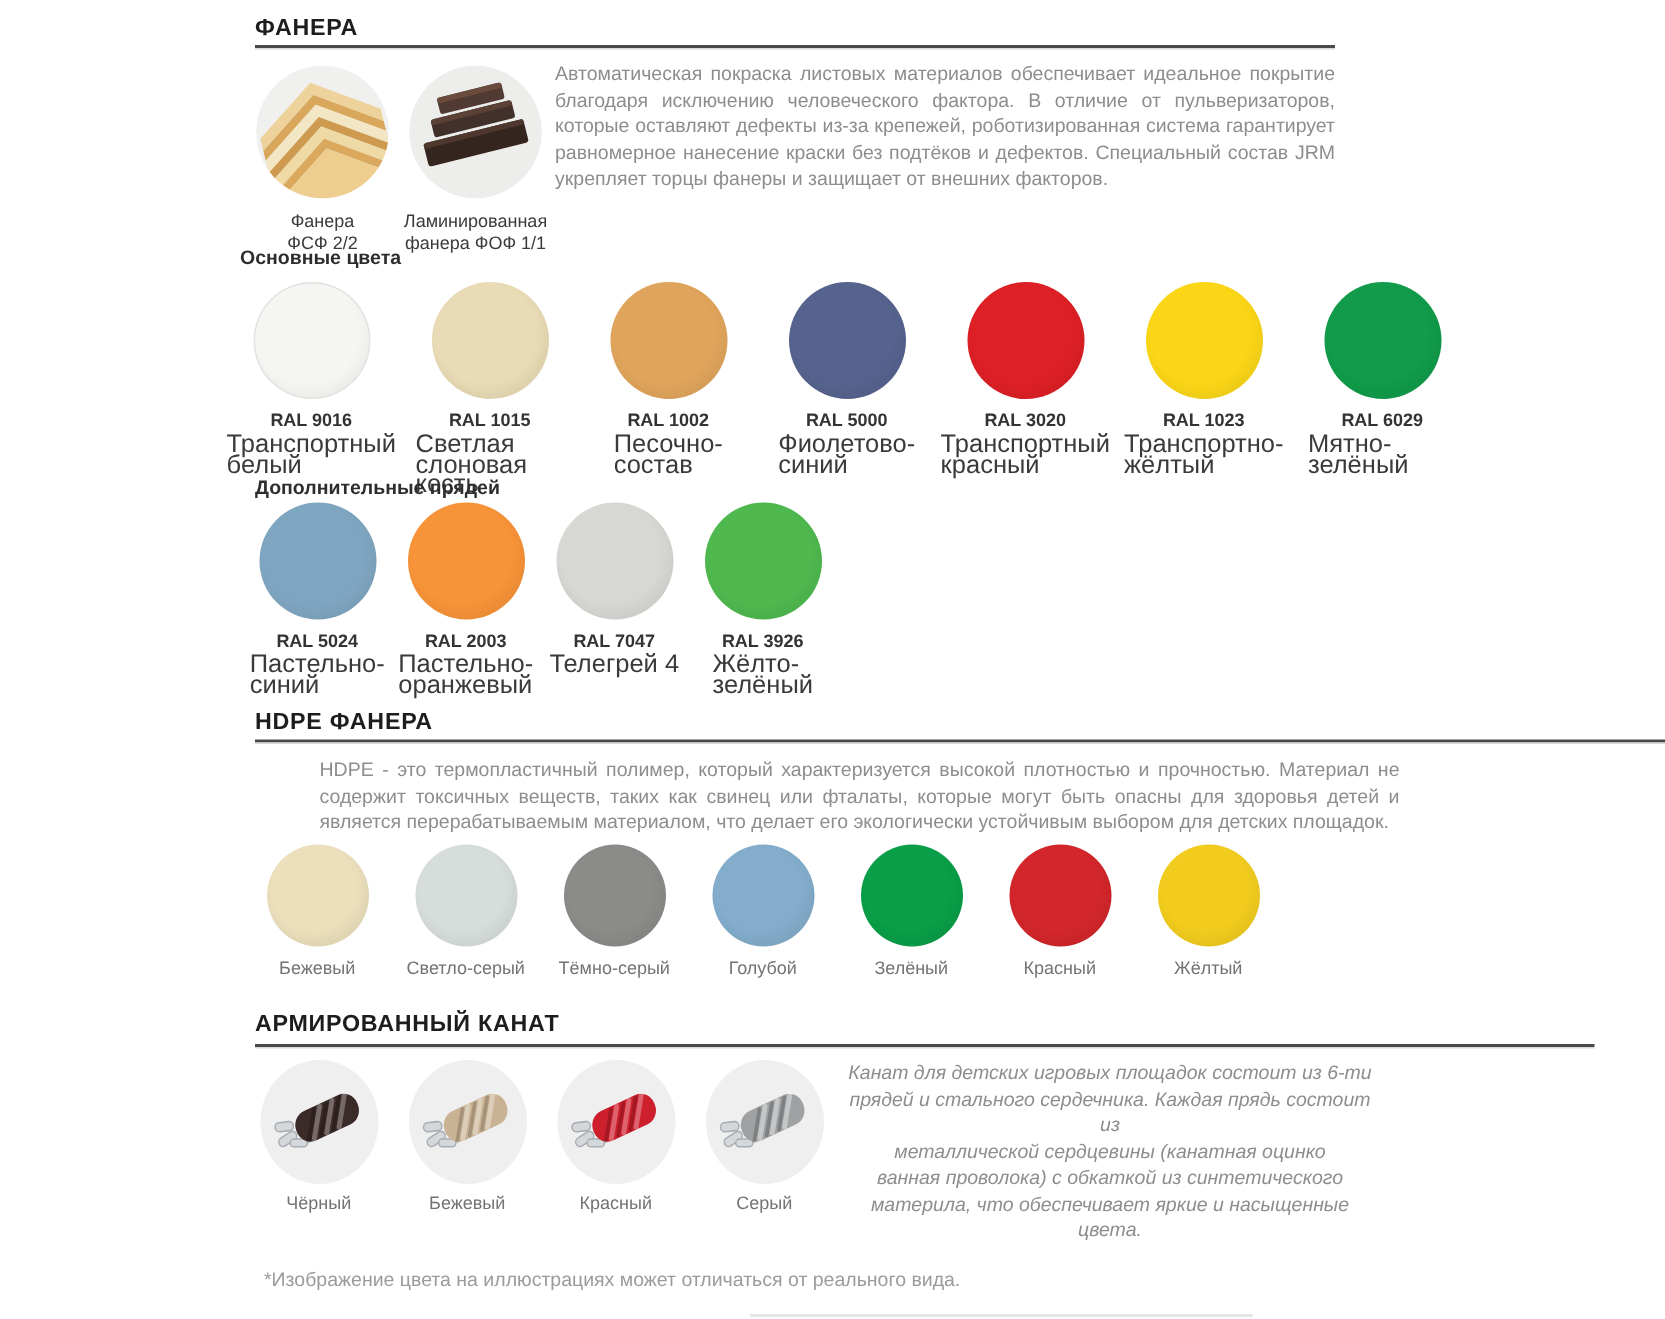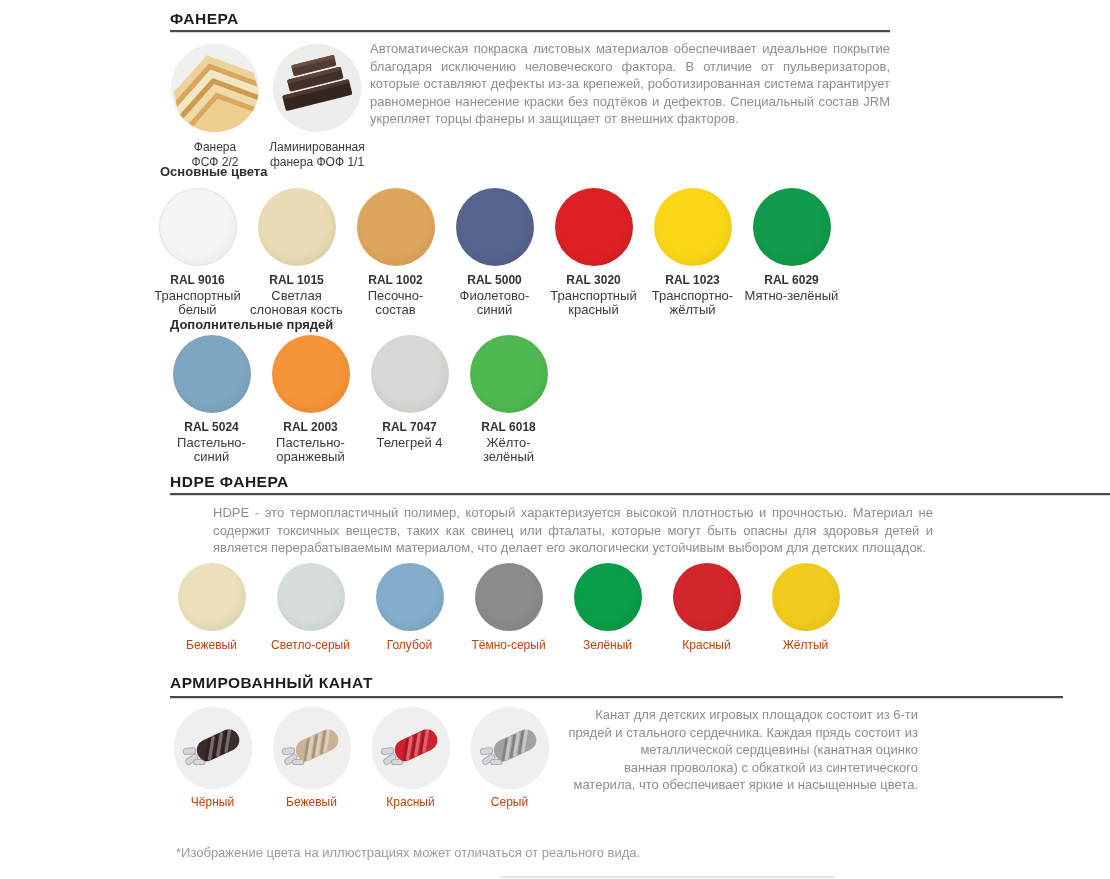--- a/index.html
+++ b/index.html
@@ -4,31 +4,31 @@
 <style>
   html,body{margin:0;padding:0;background:#ffffff;}
   .page{
     position:relative;width:1110px;height:879px;background:#ffffff;overflow:hidden;
     font-family:"Liberation Sans", sans-serif;
   }
   .h1{position:absolute;font-size:15.5px;font-weight:700;color:#1d1d1d;letter-spacing:.5px;white-space:nowrap;}
   .rule{position:absolute;height:2px;background:#4a4a4a;}
   .rule::after{content:"";position:absolute;top:2px;left:0;right:0;height:1px;background:#d9d9d9;}
   .para{position:absolute;font-size:13px;line-height:17.5px;color:#8d8d8d;text-align:justify;}
-  .para.pre{white-space:pre-line;text-align:right;}
+  .para.pre{white-space:pre-line;text-align:center;font-style:italic;}
   .subtitle{position:absolute;font-size:13px;font-weight:700;color:#2d2d2d;}
   .row{position:absolute;display:flex;}
   .cell{width:99px;display:flex;flex-direction:column;align-items:center;flex:0 0 99px;}
   .dot{border-radius:50%;box-shadow:inset -3px -5px 8px rgba(0,0,0,0.05);}
   .dot.big{width:78px;height:78px;}
   .dot.mid{width:68px;height:68px;margin-top:3px;}
   .dot.ring{box-shadow:inset 0 0 0 1px #e3e3e0, inset -3px -5px 8px rgba(0,0,0,0.04);}
   .code{margin-top:7px;font-weight:700;font-size:12px;color:#333333;}
-  .cname{font-size:13px;line-height:13.5px;color:#3a3a3a;text-align:center;white-space:pre-line;margin-top:2px;}
-  .hname{font-size:12px;color:#c2410c;margin-top:7px;text-align:center;}
+  .cname{font-size:17px;line-height:13.5px;color:#3a3a3a;text-align:left;white-space:pre-line;margin-top:2px;}
+  .hname{font-size:12px;color:#737373;margin-top:7px;text-align:center;}
   .figure{position:absolute;width:104px;display:flex;flex-direction:column;align-items:center;}
   .figlabel{font-size:12px;line-height:14.5px;color:#3b3b3b;text-align:center;white-space:pre-line;margin-top:5px;}
   .ropecell .hname{margin-top:4px;}
   .footnote{position:absolute;font-size:13px;color:#9b9b9b;}
   .edgeline{position:absolute;background:#e4e4e4;}
 </style>
 </head>
 <body>
 
 <div class="page">
@@ -76,21 +76,21 @@
       </g>
     </svg>
     <div class="figlabel">Ламинированная
 фанера ФОФ 1/1</div>
   </div>
 
   <div class="para" style="left:370px;top:40px;width:520px;">Автоматическая покраска листовых материалов обеспечивает идеальное покрытие благодаря исключению человеческого фактора. В отличие от пульверизаторов, которые оставляют дефекты из-за крепежей, роботизированная система гарантирует равномерное нанесение краски без подтёков и дефектов. Специальный состав JRM укрепляет торцы фанеры и защищает от внешних факторов.</div>
 
   <div class="subtitle" style="left:160px;top:164px;">Основные цвета</div>
 
-  <div class="row" style="left:148px;top:188px;">
+  <div class="row" style="left:158px;top:188px;gap:20px;">
     <div class="cell">
       <span class="dot big ring" style="background-color: rgb(245, 245, 243);"></span>
       <span class="code">RAL 9016</span>
       <span class="cname">Транспортный
 белый</span>
     </div>
     <div class="cell">
       <span class="dot big" style="background-color: rgb(232, 219, 181);"></span>
       <span class="code">RAL 1015</span>
       <span class="cname">Светлая
@@ -142,47 +142,47 @@
       <span class="cname">Пастельно-
 оранжевый</span>
     </div>
     <div class="cell">
       <span class="dot big" style="background-color: rgb(215, 215, 211);"></span>
       <span class="code">RAL 7047</span>
       <span class="cname">Телегрей 4</span>
     </div>
     <div class="cell">
       <span class="dot big" style="background-color: rgb(79, 185, 79);"></span>
-      <span class="code">RAL 6018</span>
+      <span class="code">RAL 3926</span>
       <span class="cname">Жёлто-
 зелёный</span>
     </div>
   </div>
 
   <div class="h1" style="left:170px;top:473px;">HDPE ФАНЕРА</div>
   <div class="rule" style="left:170px;top:493px;width:940px;"></div>
 
   <div class="para" style="left:170px;top:504px;width:720px;margin-left:43px;">HDPE - это термопластичный полимер, который характеризуется высокой плотностью и прочностью. Материал не содержит токсичных веществ, таких как свинец или фталаты, которые могут быть опасны для здоровья детей и является перерабатываемым материалом, что делает его экологически устойчивым выбором для детских площадок.</div>
 
   <div class="row" style="left:162px;top:560px;">
     <div class="cell">
       <span class="dot mid" style="background-color: rgb(235, 223, 188);"></span>
       <span class="hname">Бежевый</span>
     </div>
     <div class="cell">
       <span class="dot mid" style="background-color: rgb(214, 221, 218);"></span>
       <span class="hname">Светло-серый</span>
     </div>
     <div class="cell">
+      <span class="dot mid" style="background-color: rgb(139, 139, 137);"></span>
+      <span class="hname">Тёмно-серый</span>
+    </div>
+    <div class="cell">
       <span class="dot mid" style="background-color: rgb(131, 173, 203);"></span>
       <span class="hname">Голубой</span>
-    </div>
-    <div class="cell">
-      <span class="dot mid" style="background-color: rgb(139, 139, 137);"></span>
-      <span class="hname">Тёмно-серый</span>
     </div>
     <div class="cell">
       <span class="dot mid" style="background-color: rgb(10, 158, 72);"></span>
       <span class="hname">Зелёный</span>
     </div>
     <div class="cell">
       <span class="dot mid" style="background-color: rgb(210, 38, 43);"></span>
       <span class="hname">Красный</span>
     </div>
     <div class="cell">

